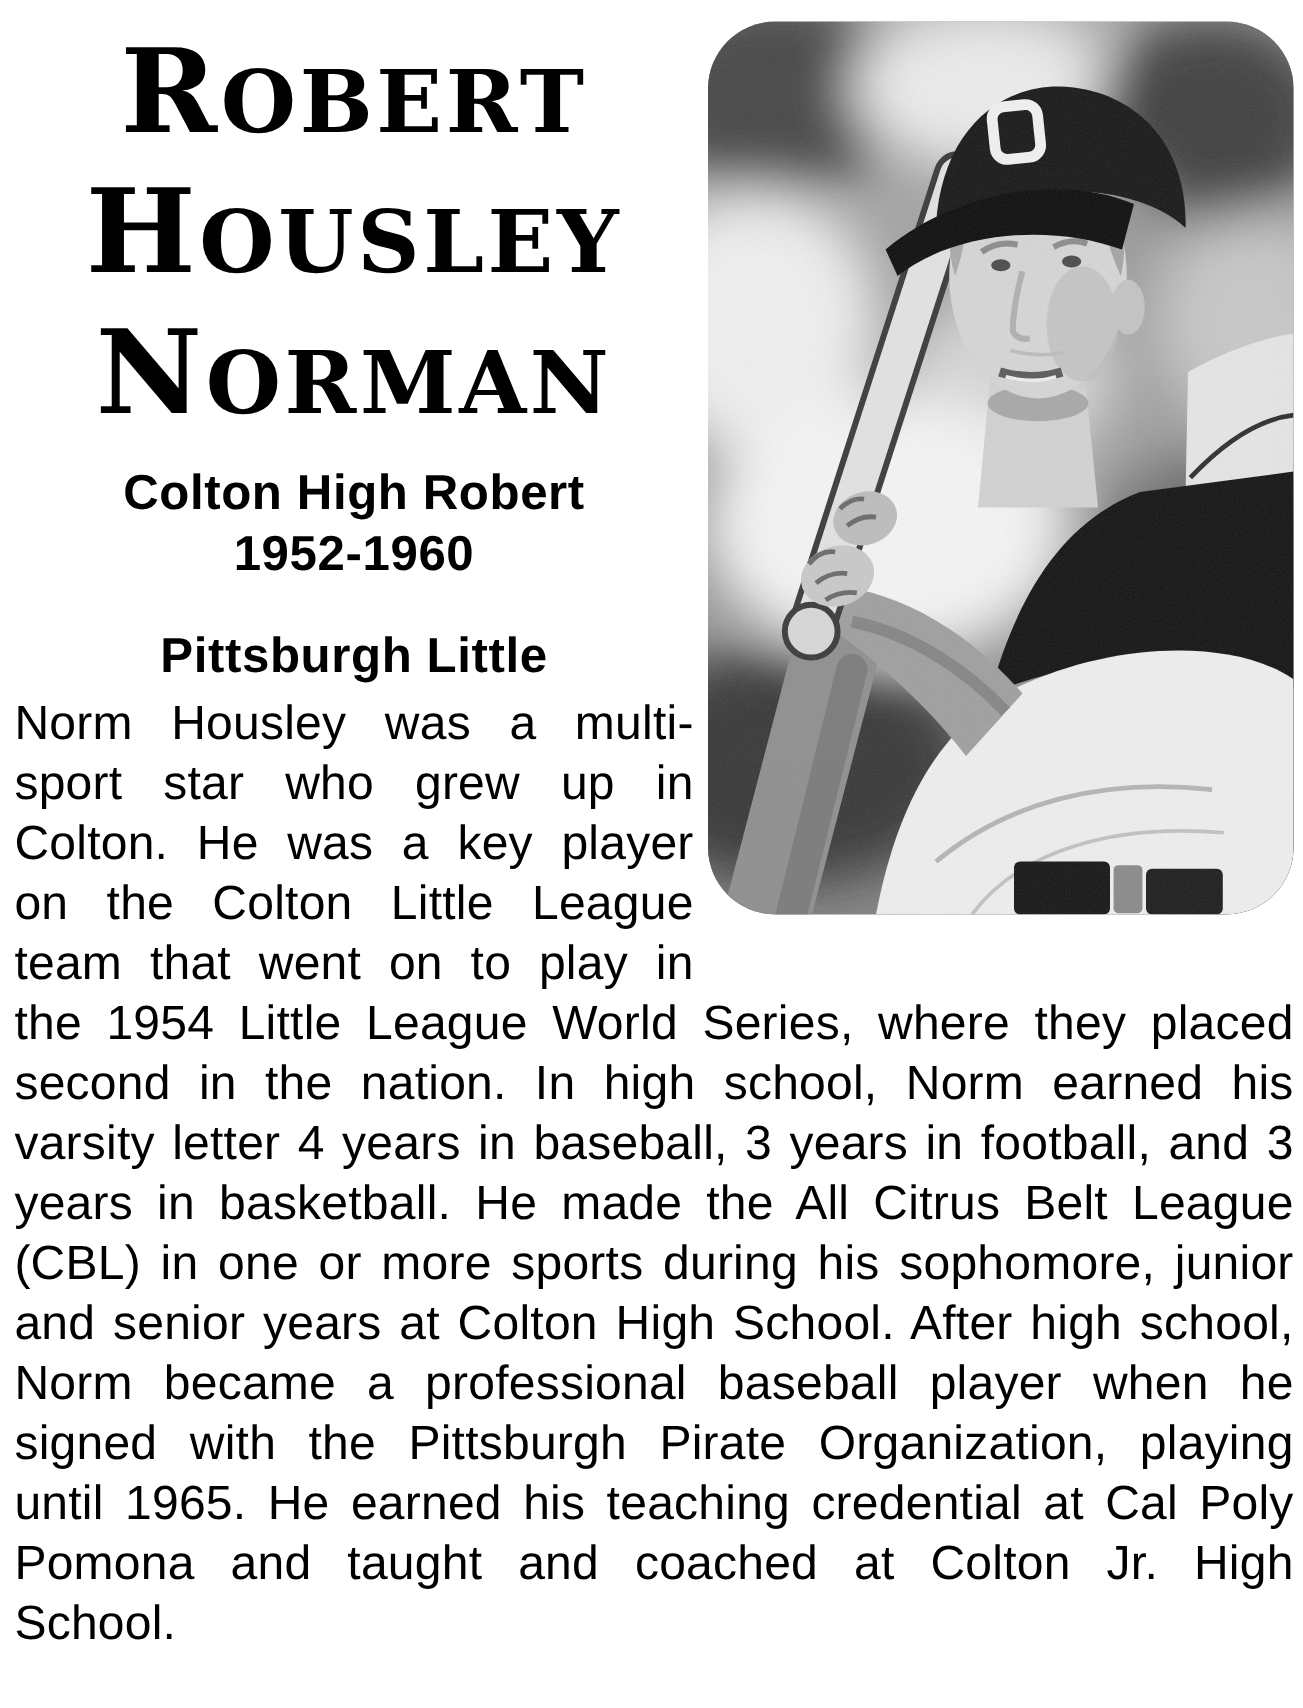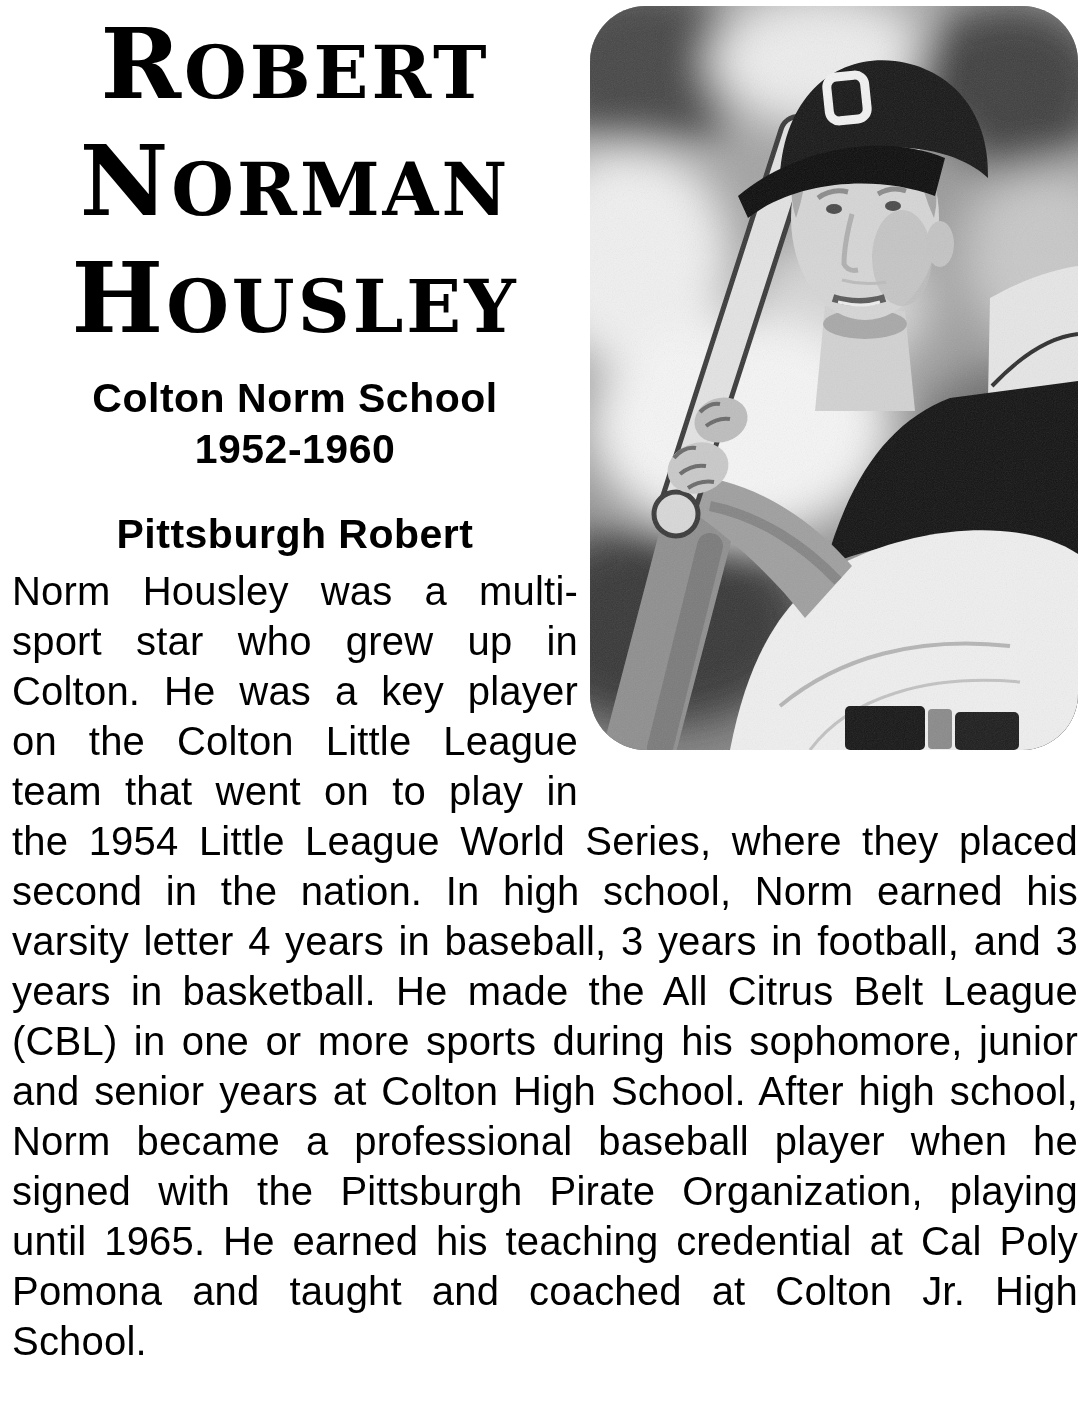--- a/index.html
+++ b/index.html
@@ -5,21 +5,21 @@
   html, body { margin: 0; padding: 0; background: #ffffff; }
   body {
     width: 1086px; height: 1423px;
     color: #000;
     font-family: "Liberation Sans", sans-serif;
     overflow: hidden;
   }
   .page {
     box-sizing: border-box;
     width: 1086px; height: 1423px;
-    padding: 2px 8px 0 12px;
+    padding: 14px 8px 0 12px;
     background: #fff;
     overflow: hidden;
   }
   .photo-frame {
     float: right;
     width: 488px; height: 744px;
     margin: 4px 0 36px 12px;
     border-radius: 56px;
     overflow: hidden;
     background: #9a9a9a;
@@ -155,29 +155,29 @@
         <rect x="238" y="70" width="38" height="44" rx="10" fill="none" stroke="#f2f2f2" stroke-width="9" transform="rotate(-6 257 92)"></rect>
       </g>
 
       <rect x="0" y="0" width="488" height="744" filter="url(#grain)" opacity="0.14"></rect>
     </svg>
   </figure>
 
   <header>
     <h1 class="player-name">
       <div class="name-line">Robert</div>
+      <div class="name-line">Housley</div>
       <div class="name-line">Norman</div>
-      <div class="name-line">Housley</div>
     </h1>
 
     <div class="sub school-block">
-      <div>Colton Norm School</div>
+      <div>Colton High Robert</div>
       <div>1952-1960</div>
     </div>
 
     <div class="sub org-block">
-      <div>Pittsburgh Robert</div>
+      <div>Pittsburgh Little</div>
     </div>
   </header>
 
   <p class="bio">Norm Housley was a multi-sport star who grew up in Colton.  He was a key player on the Colton Little League team that went on to play in the 1954 Little League World Series, where they placed second in the nation.  In high school, Norm earned his varsity letter 4 years in baseball, 3 years in football, and 3 years in  basketball.  He made the All Citrus Belt League (CBL) in one or more sports during his sophomore, junior and senior years at Colton High School.  After high school, Norm became a professional baseball player when he signed with the Pittsburgh Pirate Organization, playing until 1965.  He earned his teaching credential at Cal Poly  Pomona and taught and coached at Colton Jr. High School.</p>
 
 </div>
 
 </body></html>

